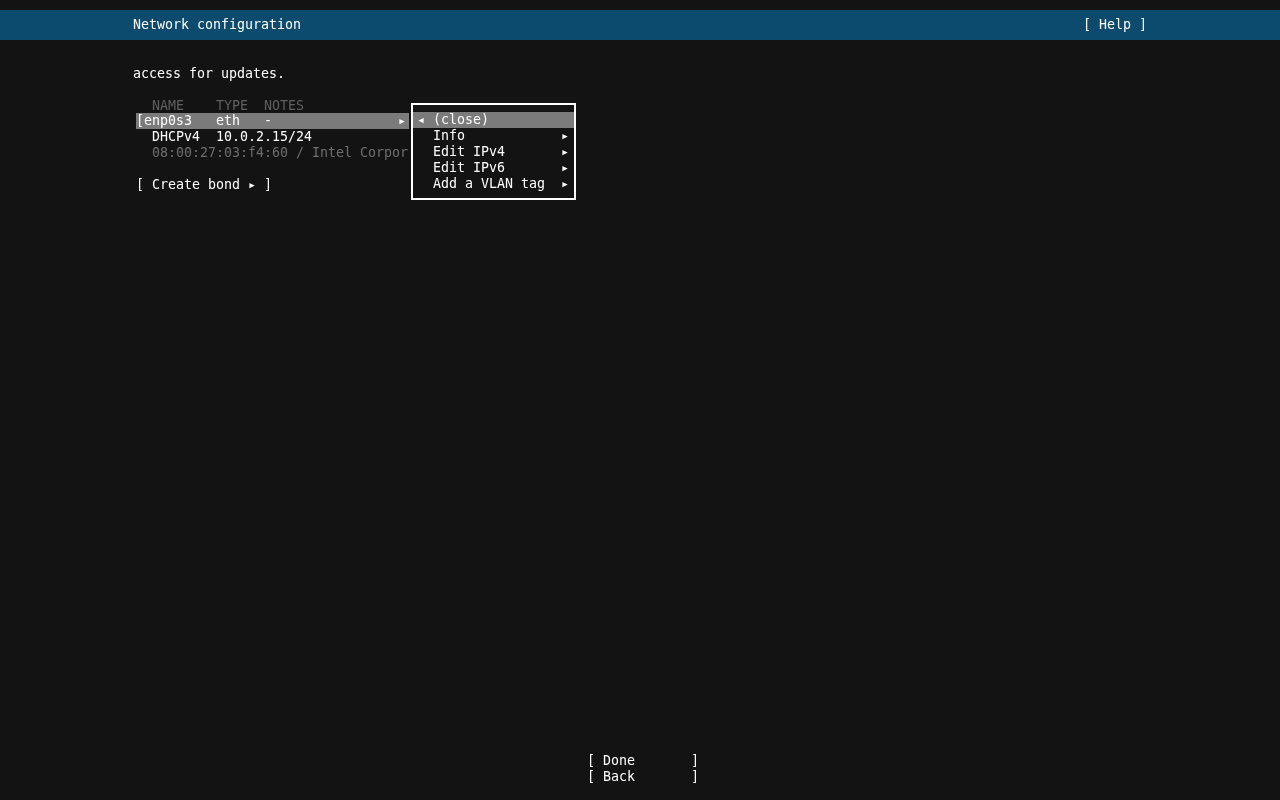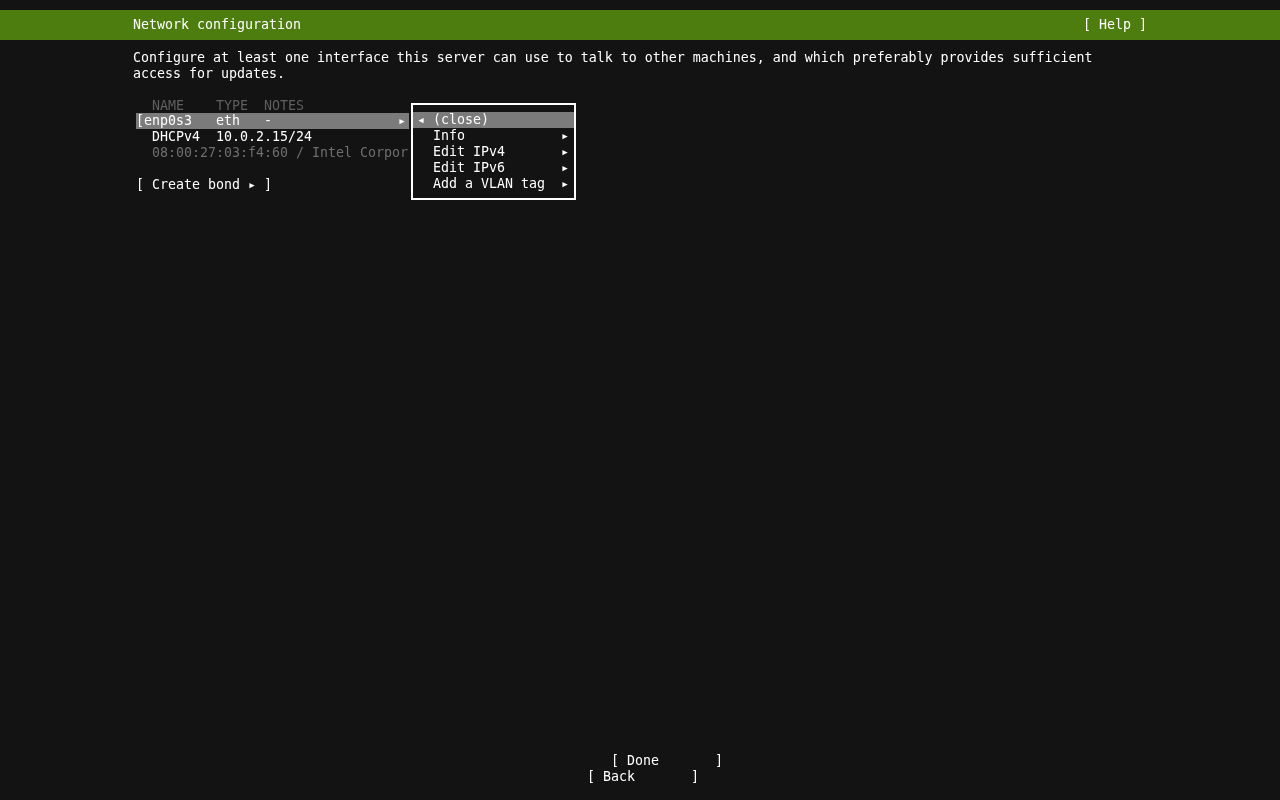--- a/index.html
+++ b/index.html
@@ -12,21 +12,21 @@
     color: #ffffff;
     overflow: hidden;
   }
   .screen { position: relative; width: 1280px; height: 800px; }
   .pre { white-space: pre; }
 
   
   .titlebar {
     position: absolute; left: 0; top: 10px;
     width: 1280px; height: 30px;
-    background: #4d7c0f;
+    background: #0c4a6e;
     display: flex; align-items: center; justify-content: space-between;
     padding: 0 133px;
   }
   .titlebar .title { color: #ffffff; }
   .titlebar .help { color: #ffffff; cursor: pointer; }
 
   
   .intro-line { position: absolute; left: 133px; color: #ffffff; }
   .intro-line.l1 { top: 50px; }
   .intro-line.l2 { top: 66px; }
@@ -79,34 +79,33 @@
   .popup-item.selected { background: #7b7b7b; }
   .popup-item .marker { position: absolute; left: 4px; top: 0; }
   .popup-item .label  { position: absolute; left: 20px; top: 0; }
   .popup-item .arrow  { position: absolute; right: 5px; top: 0; }
 
   
   .footer-btn {
     position: absolute; left: 587px; height: 16px;
     color: #ffffff; cursor: pointer; white-space: pre;
   }
-  .footer-btn.done { top: 753px; margin-left: 24px; }
+  .footer-btn.done { top: 753px; }
   .footer-btn.back { top: 769px; }
 </style>
 </head>
 <body>
 
 <div class="screen">
 
   <div class="titlebar">
     <span class="title">Network configuration</span>
     <span class="help pre">[ Help ]</span>
   </div>
 
-  <div class="intro-line l1 pre">Configure at least one interface this server can use to talk to other machines, and which preferably provides sufficient</div>
   <div class="intro-line l2 pre">access for updates.</div>
 
   <span class="col-header col-name">NAME</span>
   <span class="col-header col-type">TYPE</span>
   <span class="col-header col-notes">NOTES</span>
 
   <div class="selected-row">
     <span class="sr-bracket">[</span>
     <span class="sr-name">enp0s3</span>
     <span class="sr-type">eth</span>

